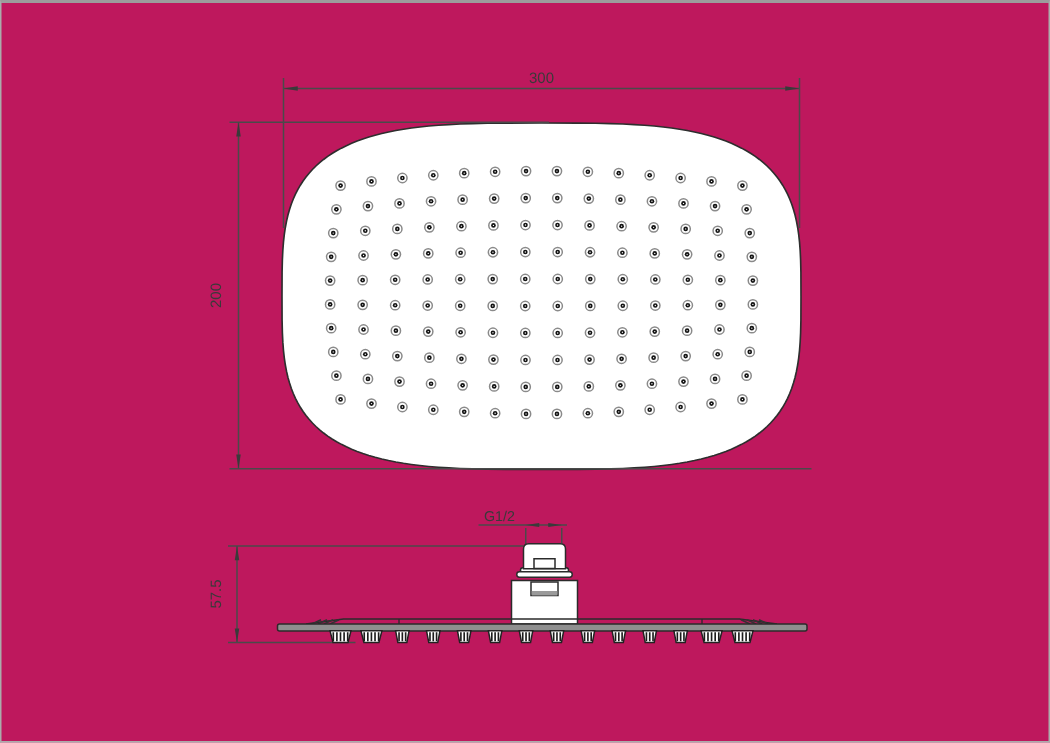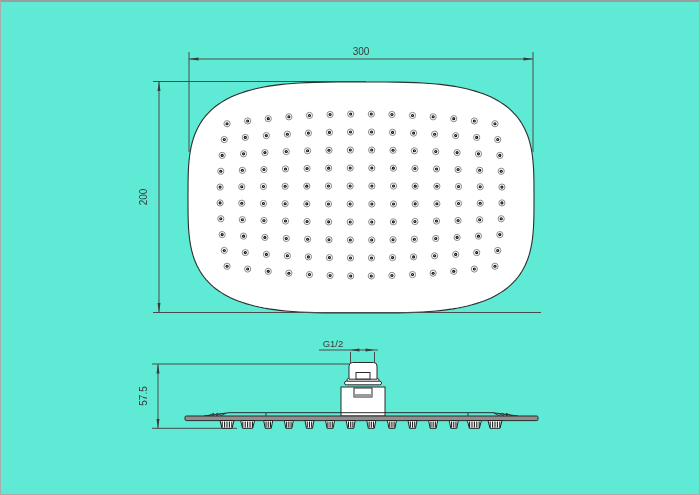--- a/index.html
+++ b/index.html
@@ -1,18 +1,18 @@
 <!DOCTYPE html>
 <html><head>
 <meta charset="utf-8">
 <style>
   html,body{margin:0;padding:0;background:#fff;width:700px;height:495px;overflow:hidden;
     font-family:"Liberation Sans", sans-serif;}
   .frame{position:absolute;left:0;top:0;width:698px;height:492px;
-    border:1px solid #ababab;border-top:2px solid #9c9c9c;background:#5eead4;}
+    border:1px solid #ababab;border-top:2px solid #9c9c9c;background:#be185d;}
   svg{position:absolute;left:0;top:0;}
   text{fill:#3a3a3a;}
   .dim-text{font-size:10px;}
   .dim-text-small{font-size:9.5px;}
 </style>
 </head>
 <body>
 
 <div class="frame">
 <svg id="cad" width="700" height="495" viewBox="0 0 700 495">

